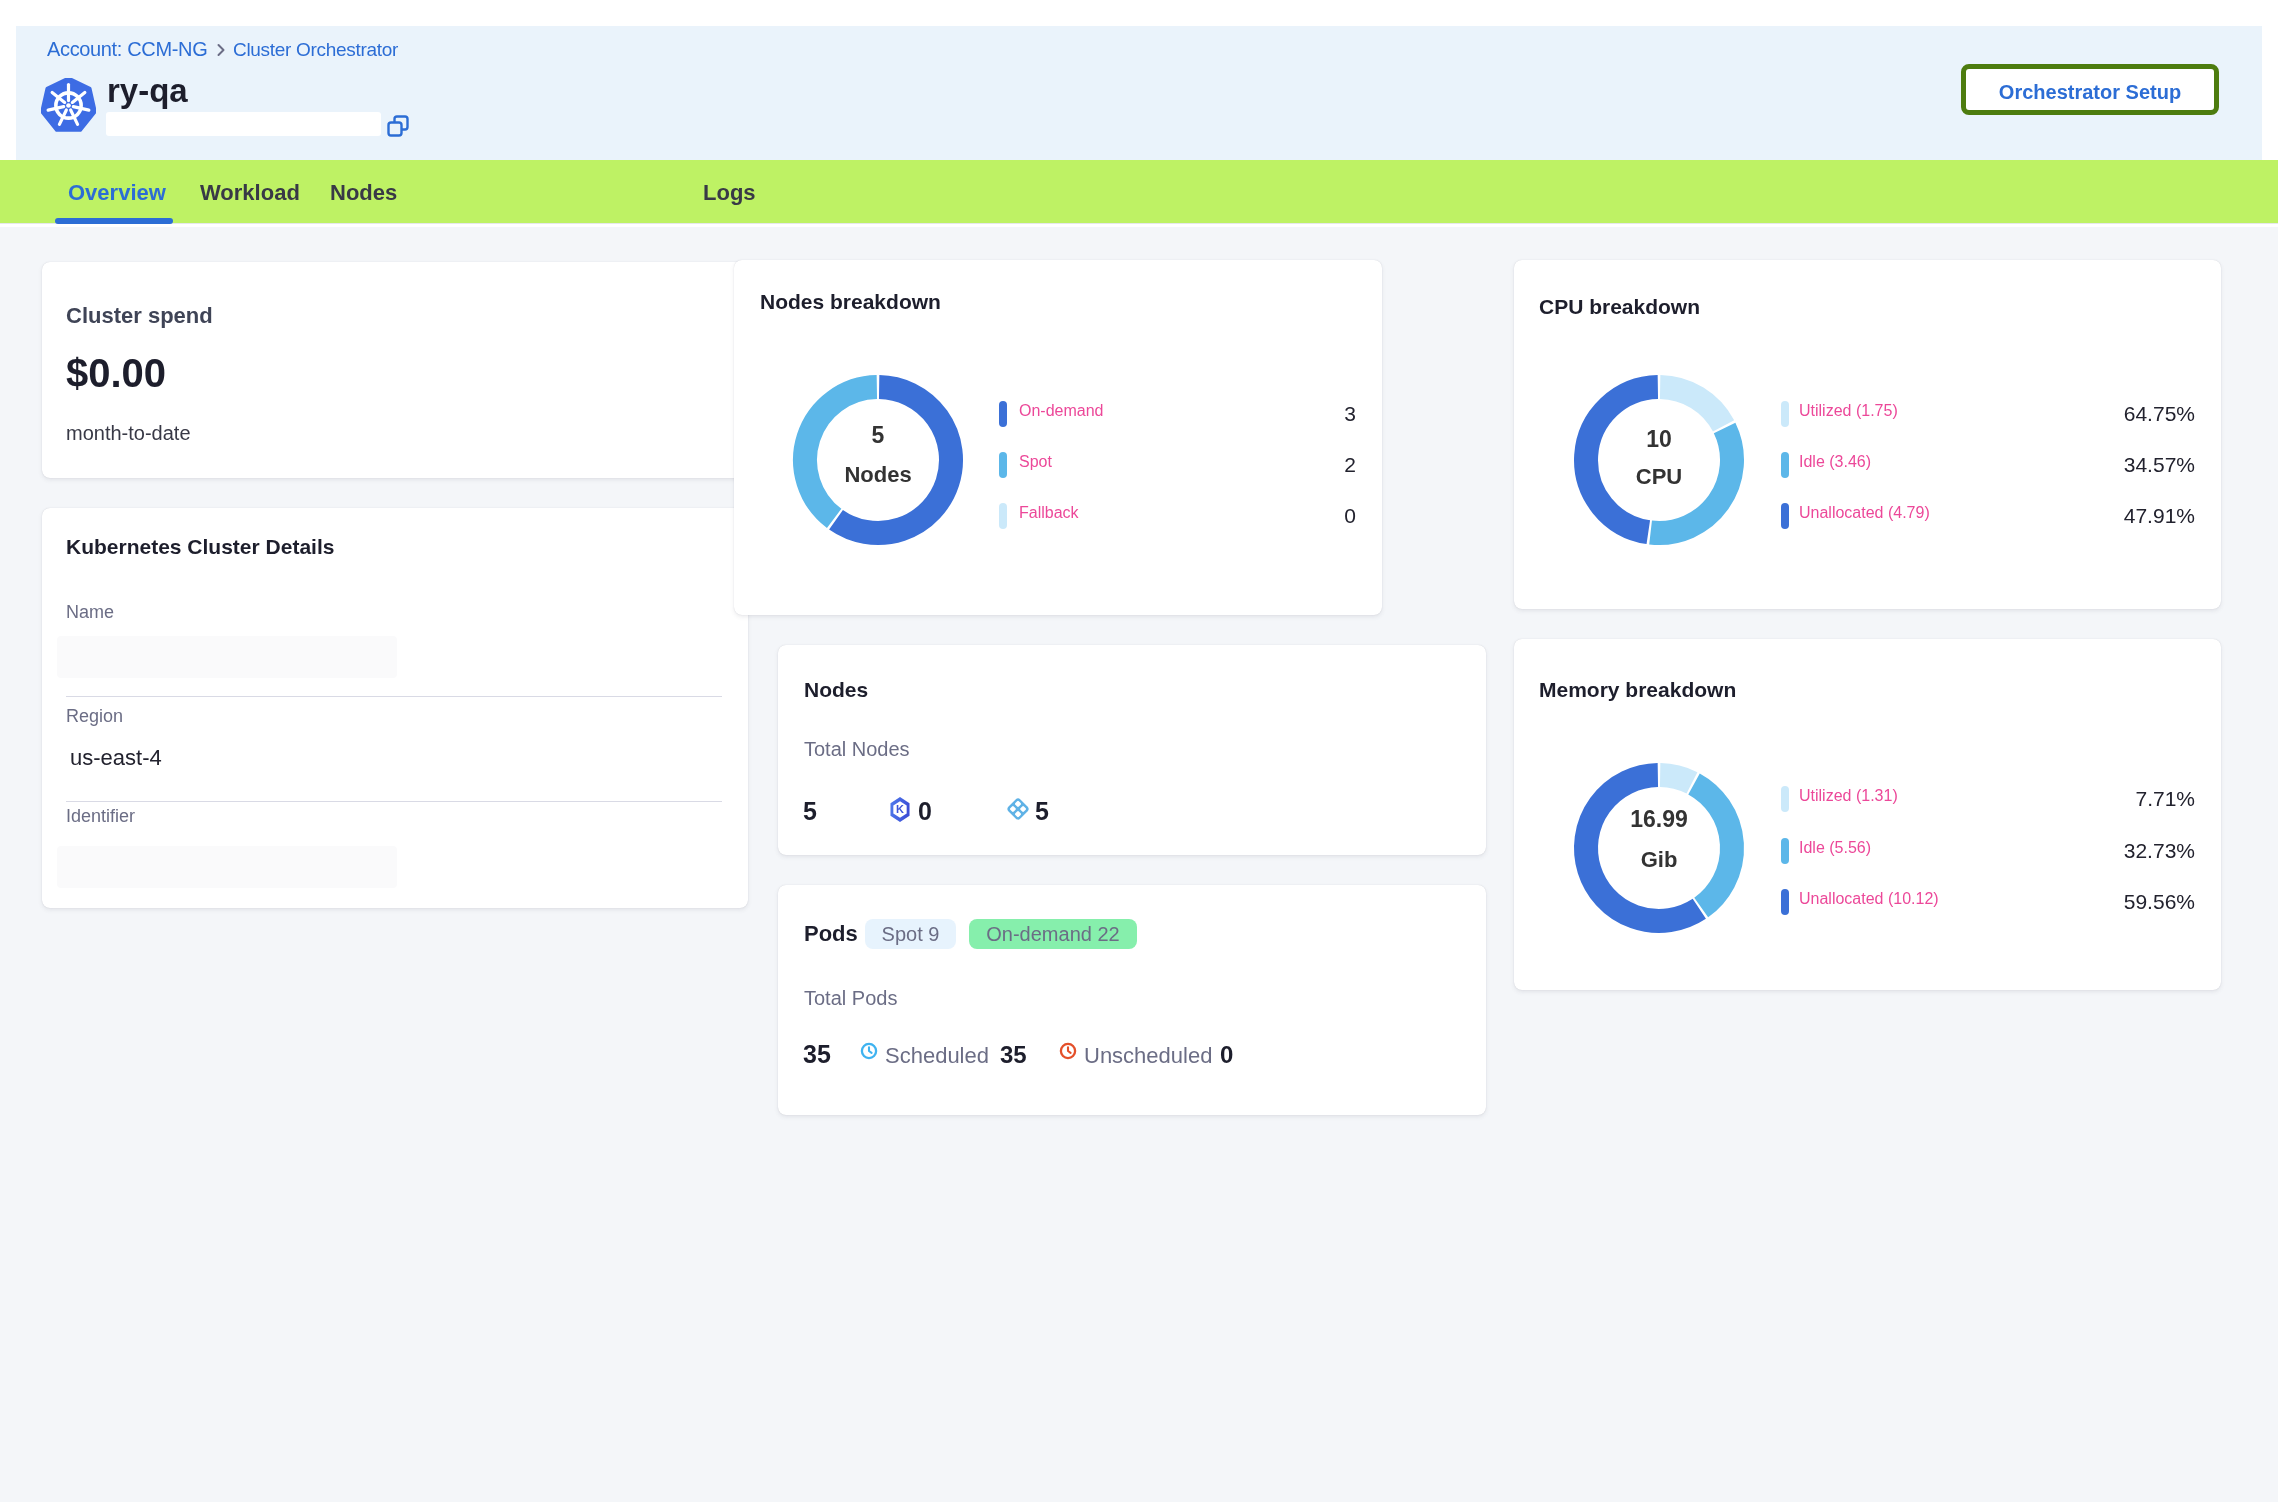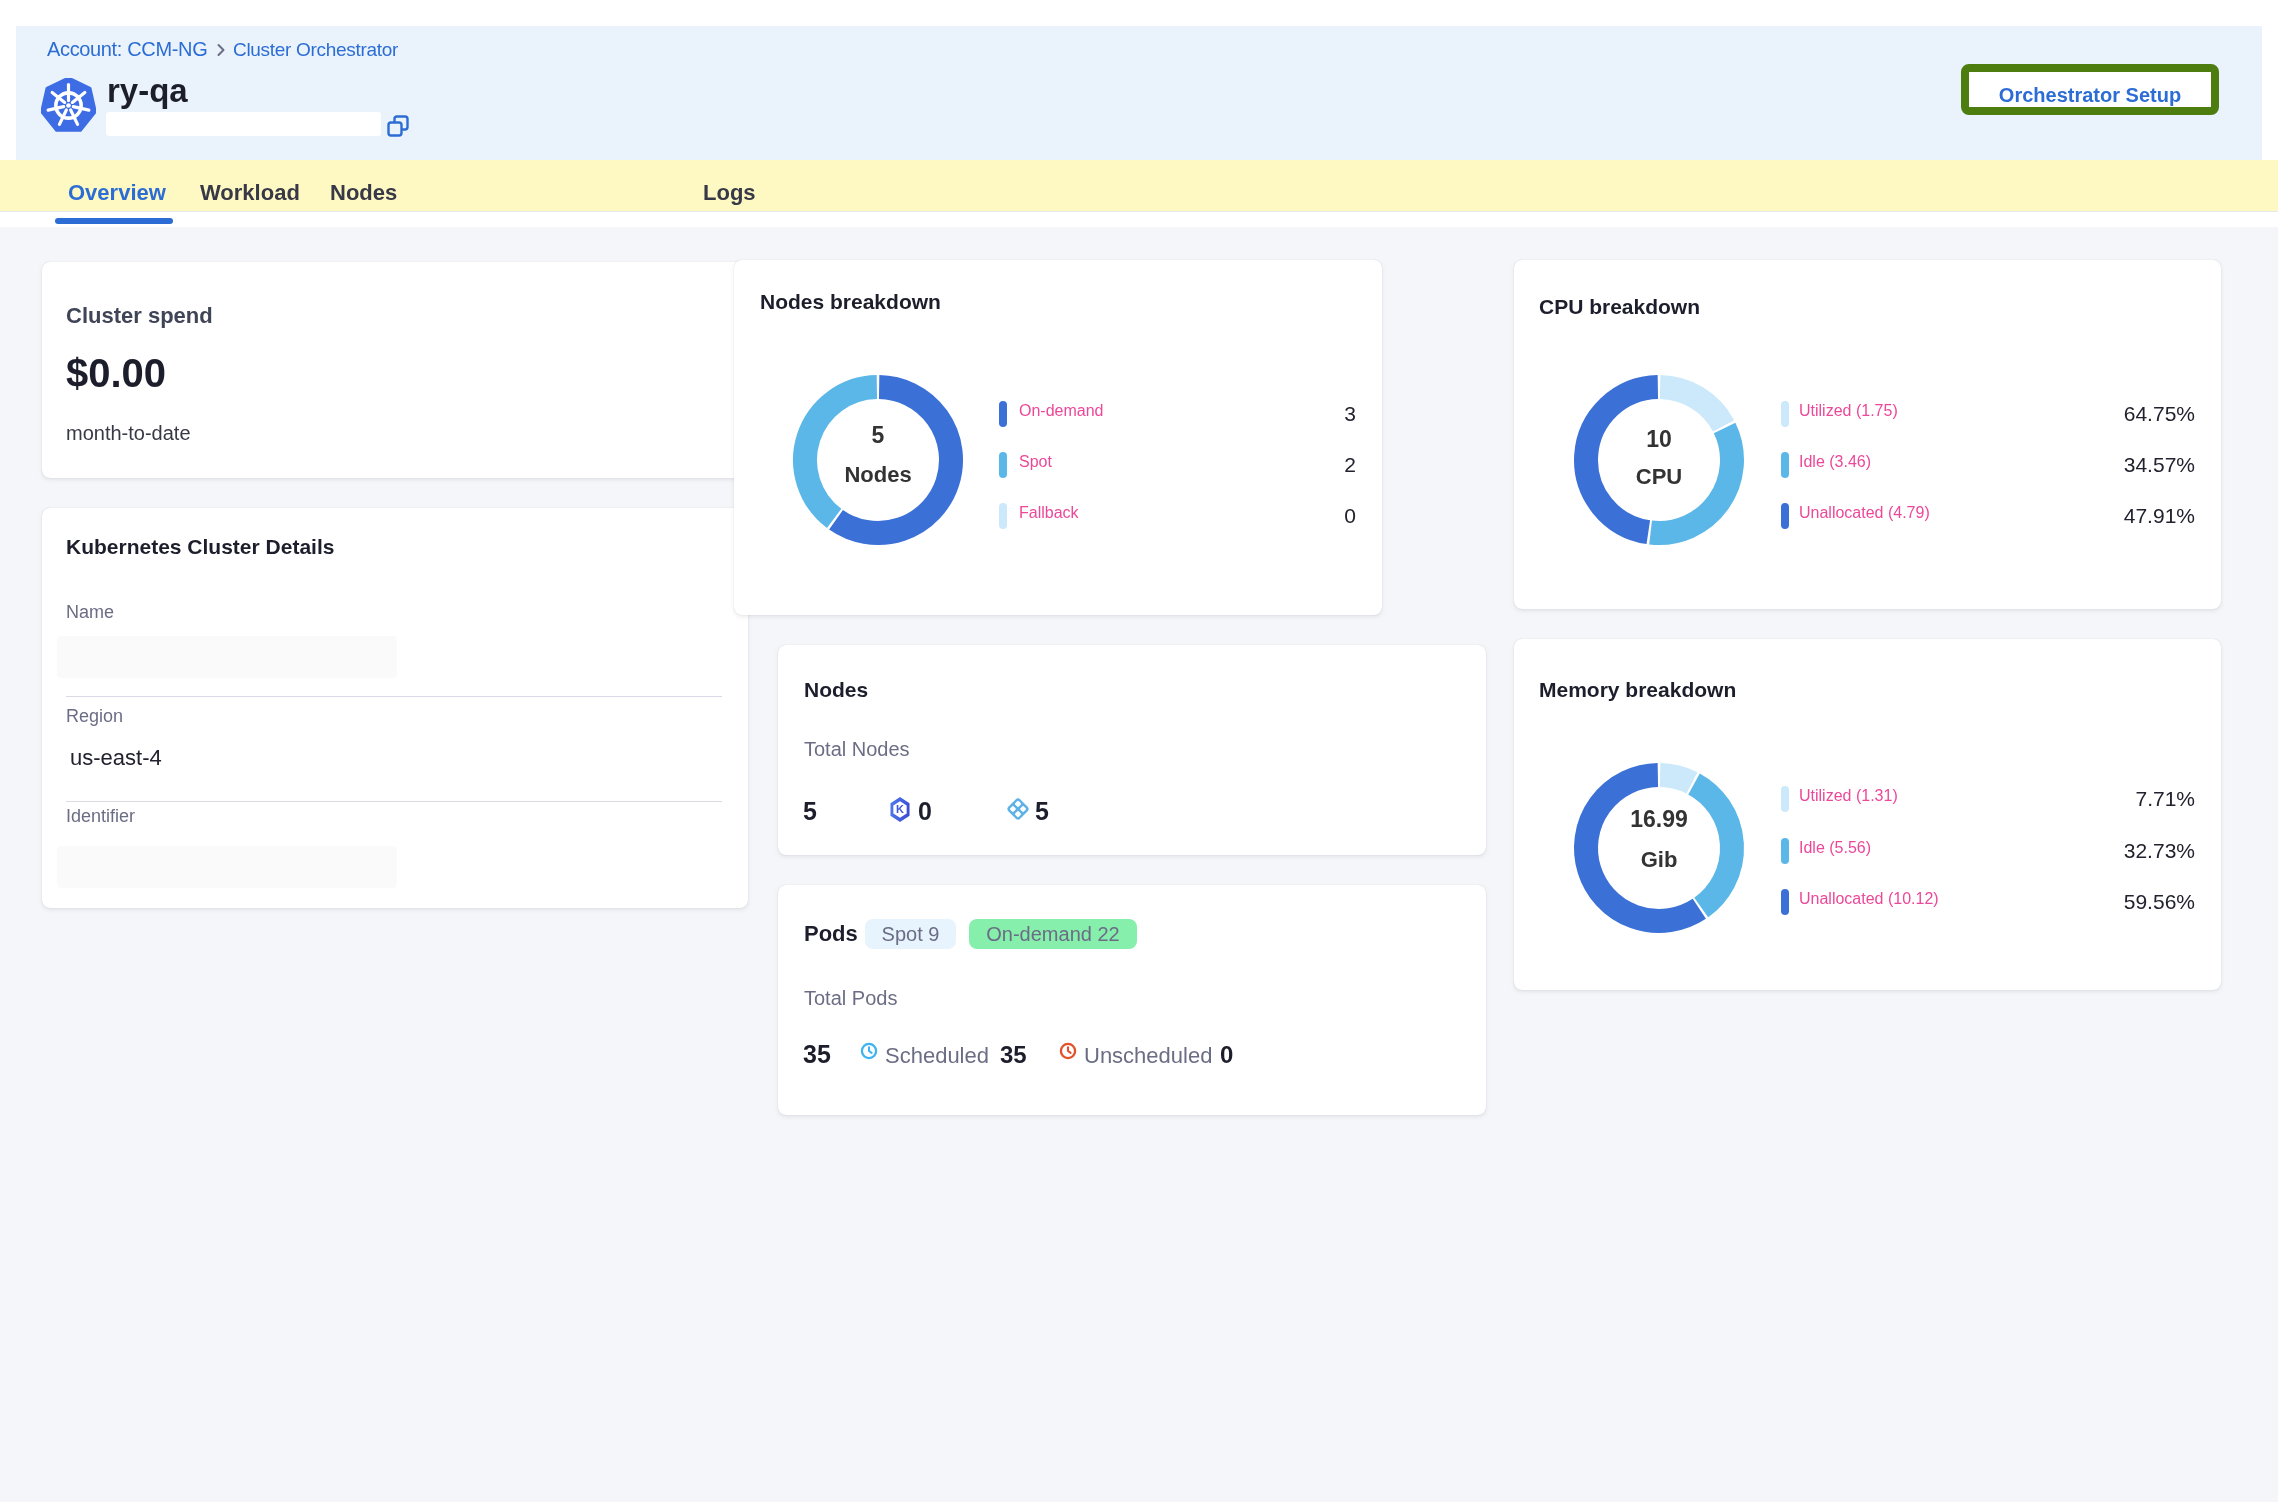--- a/index.html
+++ b/index.html
@@ -1,19 +1,19 @@
 <!DOCTYPE html>
 <html><head><meta charset="utf-8">
 <style>
 * { margin:0; padding:0; box-sizing:border-box; }
 html,body { width:2278px; height:1502px; background:#fff;
   font-family:"Liberation Sans", sans-serif; position:relative; overflow:hidden; }
 .abs { position:absolute; white-space:nowrap; }
 .header { position:absolute; left:16px; top:26px; width:2246px; height:134px; background:#EAF3FB; }
-.tabsbar { position:absolute; left:0; top:160px; width:2278px; height:52px; background:#fef9c3; border-bottom:1px solid #E6E8EC; }
+.tabsbar { position:absolute; left:0; top:160px; width:2278px; height:64px; background:#bef264; border-bottom:1px solid #E6E8EC; }
 .content { position:absolute; left:0; top:227px; width:2278px; height:1275px; background:#F4F6F9; }
 .card { position:absolute; background:#fff; border-radius:8px;
   box-shadow:0 0 1px rgba(40,41,61,.18), 0 2px 4px rgba(96,97,112,.12); }
 .tab { position:absolute; top:0; height:66px; line-height:66px; font-size:22px; font-weight:bold; color:#383946; }
 .lgmark { position:absolute; width:8px; height:26px; border-radius:4px; }
 .lglabel { position:absolute; font-size:16px; color:#ec4899; white-space:nowrap; }
 .lgval { position:absolute; font-size:21px; color:#22222E; white-space:nowrap; }
 .donutc { text-align:center; font-weight:bold; color:#333; }
 .chip { height:30px; line-height:30px; border-radius:8px; font-size:20px; color:#6B6D85; text-align:center; }
 </style></head>
@@ -35,21 +35,21 @@
         <line x1="25.35" y1="31.96" x2="18.43" y2="46.33" stroke="#fff" stroke-width="3.19" stroke-linecap="round"></line>
         <line x1="22.67" y1="28.60" x2="7.12" y2="32.15" stroke="#fff" stroke-width="3.19" stroke-linecap="round"></line>
         <line x1="23.63" y1="24.41" x2="11.16" y2="14.47" stroke="#fff" stroke-width="3.19" stroke-linecap="round"></line>
       </svg></div>
   <div class="abs" style="left:91px;top:46px;font-size:33px;font-weight:bold;color:#1D1E2C">ry-qa</div>
   <div class="abs" style="left:90px;top:86px;width:275px;height:24px;background:#fff;border-radius:3px"></div>
   <div class="abs" style="left:370px;top:88px"><svg width="24" height="24" viewBox="0 0 24 24">
         <rect x="8.5" y="2.5" width="13" height="13" rx="2.5" fill="none" stroke="#2C6DD5" stroke-width="2.4"></rect>
         <rect x="2.5" y="8.5" width="13" height="13" rx="2.5" fill="#EAF3FB" stroke="#2C6DD5" stroke-width="2.4"></rect>
       </svg></div>
-  <div class="abs" style="left:1945px;top:38px;width:258px;height:51px;border:8px solid #4d7c0f;border-radius:8px;background:#fff;text-align:center;line-height:47px;font-size:20px;font-weight:bold;color:#2C6DD5">Orchestrator Setup</div>
+  <div class="abs" style="left:1945px;top:38px;width:258px;height:51px;border:5px solid #4d7c0f;border-radius:8px;background:#fff;text-align:center;line-height:47px;font-size:20px;font-weight:bold;color:#2C6DD5">Orchestrator Setup</div>
 </div>
 <div class="tabsbar">
   <div class="tab" style="left:68px;color:#2C6DD5">Overview</div>
   <div class="tab" style="left:200px">Workload</div>
   <div class="tab" style="left:330px">Nodes</div>
   <div class="tab" style="left:703px">Logs</div>
   <div class="abs" style="left:55px;top:58px;width:118px;height:6px;border-radius:3px;background:#2C6DD5"></div>
 </div>
 <div class="content"></div>
 

